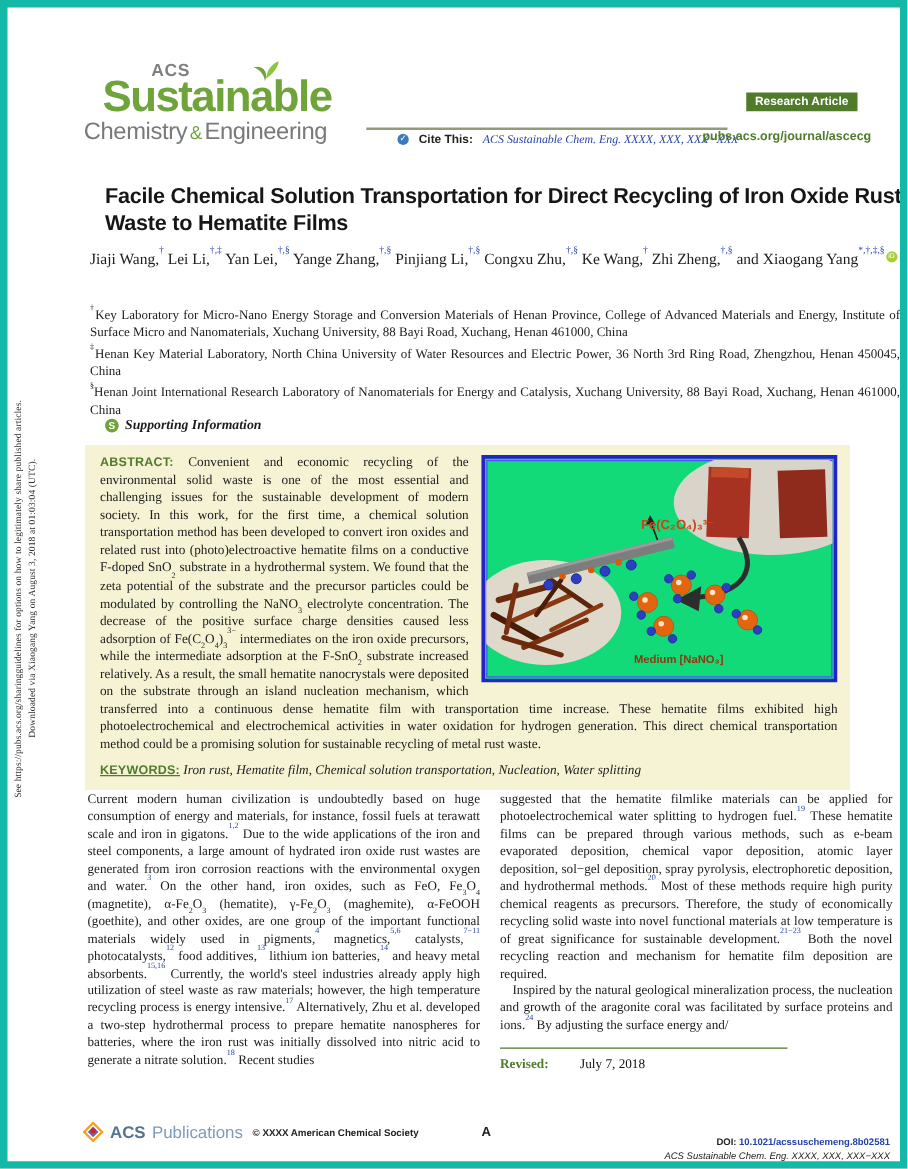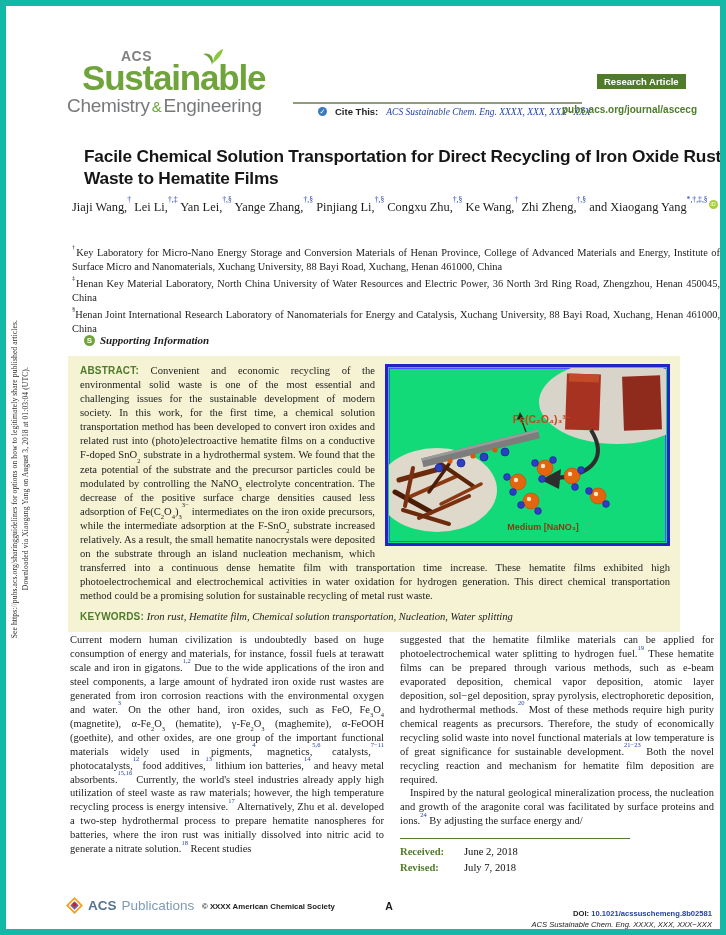--- a/index.html
+++ b/index.html
@@ -54,21 +54,21 @@
   .si-ico{width:11px;height:11px;border-radius:50%;background:var(--green);color:#fff;font-style:normal;
           font-size:8px;line-height:11px;text-align:center;font-family:"Liberation Sans",sans-serif;flex:0 0 auto;}
 
   
   .abstract-box{position:absolute;left:62px;top:350px;width:612px;background:var(--abstract-bg);
                 padding:8px 10px 8px 12px;font-size:10.6px;line-height:1.33;}
   .graphic{float:right;margin:0 0 6px 10px;display:block;}
   .ab-label{color:var(--green-dark);font-weight:bold;font-family:"Liberation Sans",sans-serif;font-size:10px;letter-spacing:.2px;}
   .ab-text{text-align:justify;}
   .kw-line{clear:left;margin-top:7px;font-size:10.6px;}
-  .kw-label{color:var(--green-dark);font-weight:bold;font-family:"Liberation Sans",sans-serif;font-size:10px;letter-spacing:.2px;}
+  .kw-label{color:var(--green-dark);font-weight:bold;font-family:"Liberation Sans",sans-serif;font-size:10px;letter-spacing:.2px;text-decoration:underline;}
   .kw-text{font-style:italic;margin-top:28px;}
 
   
   .intro{position:absolute;left:64px;top:627px;width:644px;}
   .sec-head{font-family:"Liberation Sans",sans-serif;font-weight:bold;font-size:11.5px;color:var(--green);
             display:flex;align-items:center;gap:6px;margin-bottom:7px;}
   .sec-sq{width:8px;height:8px;background:#57803a;display:inline-block;}
   .cols{display:flex;gap:16px;}
   .col{width:314px;font-size:10.5px;line-height:1.33;text-align:justify;}
   .body-p{margin:0;}
@@ -236,24 +236,20 @@
     <div class="cols">
       <div class="col">
           <p class="body-p">Current modern human civilization is undoubtedly based on huge consumption of energy and materials, for instance, fossil fuels at terawatt scale and iron in gigatons.<sup class="ref">1,2</sup> Due to the wide applications of the iron and steel components, a large amount of hydrated iron oxide rust wastes are generated from iron corrosion reactions with the environmental oxygen and water.<sup class="ref">3</sup> On the other hand, iron oxides, such as FeO, Fe<sub>3</sub>O<sub>4</sub> (magnetite), α-Fe<sub>2</sub>O<sub>3</sub> (hematite), γ-Fe<sub>2</sub>O<sub>3</sub> (maghemite), α-FeOOH (goethite), and other oxides, are one group of the important functional materials widely used in pigments,<sup class="ref">4</sup> magnetics,<sup class="ref">5,6</sup> catalysts,<sup class="ref">7−11</sup> photocatalysts,<sup class="ref">12</sup> food additives,<sup class="ref">13</sup> lithium ion batteries,<sup class="ref">14</sup> and heavy metal absorbents.<sup class="ref">15,16</sup> Currently, the world's steel industries already apply high utilization of steel waste as raw materials; however, the high temperature recycling process is energy intensive.<sup class="ref">17</sup> Alternatively, Zhu et al. developed a two-step hydrothermal process to prepare hematite nanospheres for batteries, where the iron rust was initially dissolved into nitric acid to generate a nitrate solution.<sup class="ref">18</sup> Recent studies</p>
         </div>
       <div class="col">
 
       <p class="body-p">suggested that the hematite filmlike materials can be applied for photoelectrochemical water splitting to hydrogen fuel.<sup class="ref">19</sup> These hematite films can be prepared through various methods, such as e-beam evaporated deposition, chemical vapor deposition, atomic layer deposition, sol−gel deposition, spray pyrolysis, electrophoretic deposition, and hydrothermal methods.<sup class="ref">20</sup> Most of these methods require high purity chemical reagents as precursors. Therefore, the study of economically recycling solid waste into novel functional materials at low temperature is of great significance for sustainable development.<sup class="ref">21−23</sup> Both the novel recycling reaction and mechanism for hematite film deposition are required.</p>
           <p class="body-p indent">Inspired by the natural geological mineralization process, the nucleation and growth of the aragonite coral was facilitated by surface proteins and ions.<sup class="ref">24</sup> By adjusting the surface energy and/</p>
           <div class="dates-box">
             <div class="date-row">
-              <span class="dl">Received:</span>
-              <span class="dv">June 2, 2018</span>
-            </div>
-            <div class="date-row">
               <span class="dl">Revised:</span>
               <span class="dv">July 7, 2018</span>
             </div>
           </div>
         </div>
     </div>
   </div>
 
   <div class="footer">
     <div class="f-brand">

